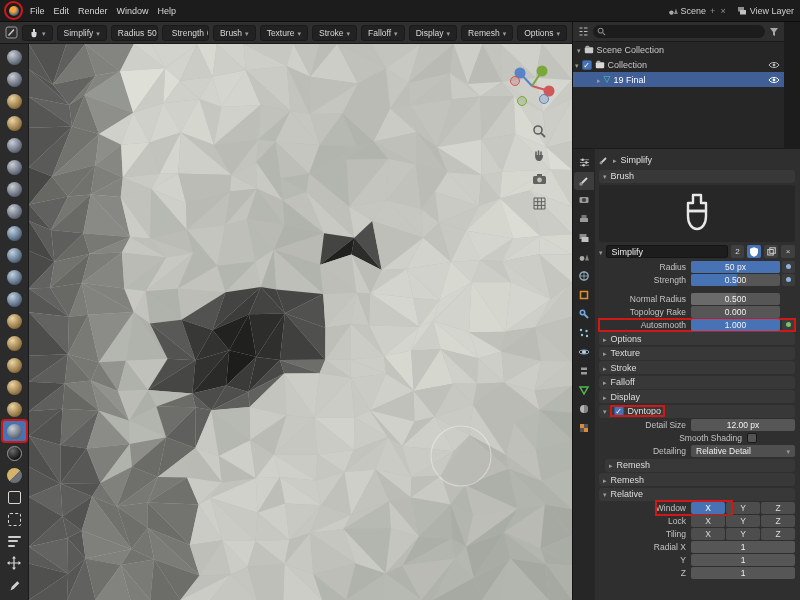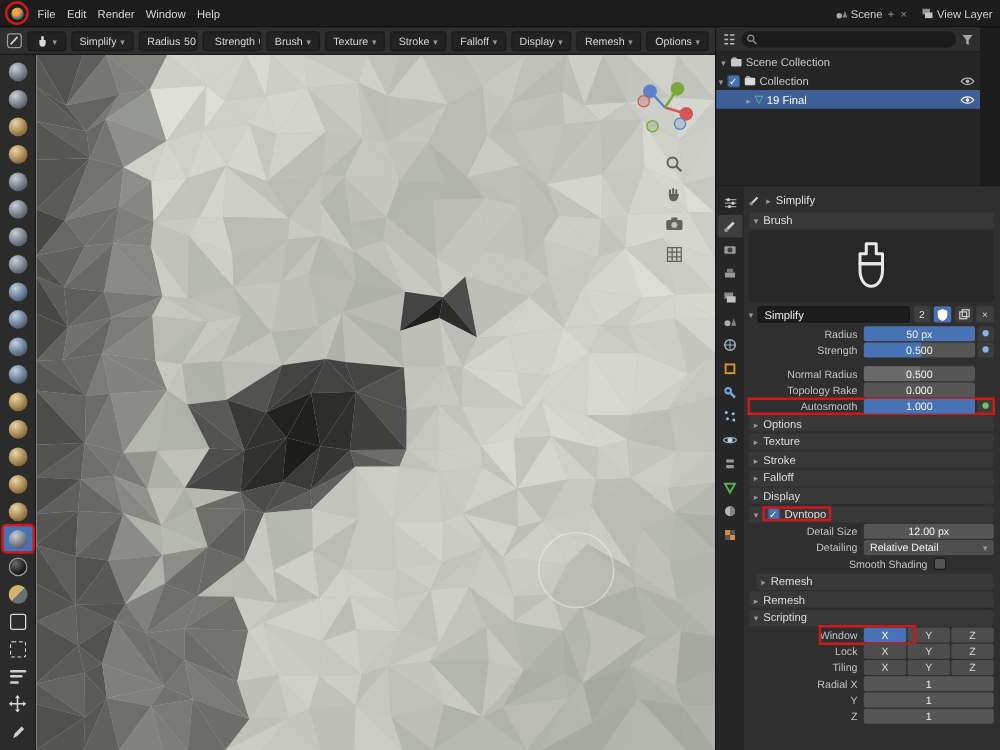--- a/index.html
+++ b/index.html
@@ -1221,43 +1221,43 @@
           <span>Dyntopo</span>
         </span>
       </div>
       <div class="prow">
         <span class="plabel">Detail Size</span>
         <div class="pfield">
             <span>12.00 px</span>
           </div>
       </div>
       <div class="prow">
+        <span class="plabel wide">Smooth Shading</span>
+        <span class="cb"></span>
+      </div>
+      <div class="prow">
         <span class="plabel">Detailing</span>
         <div class="pfield pdrop">
             <span>Relative Detail</span>
             <span class="cv"></span>
           </div>
-      </div>
-      <div class="prow">
-        <span class="plabel wide">Smooth Shading</span>
-        <span class="cb"></span>
       </div>
 
       <div class="sect" style="margin-left:6px;">
           <span class="carR"></span>
           <span>Remesh</span>
         </div>
       <div class="sect">
           <span class="carR"></span>
           <span>Remesh</span>
         </div>
 
       <div class="sect">
         <span class="car"></span>
-        <span>Scripting</span>
+        <span>Relative</span>
       </div>
       <div class="prow">
         <span class="plabel">Window</span>
         <div class="axgroup">
           <span class="ax on">X</span>
           <span class="ax">Y</span>
           <span class="ax">Z</span>
         </div>
         <i class="mirror-annot"></i>
       </div>

